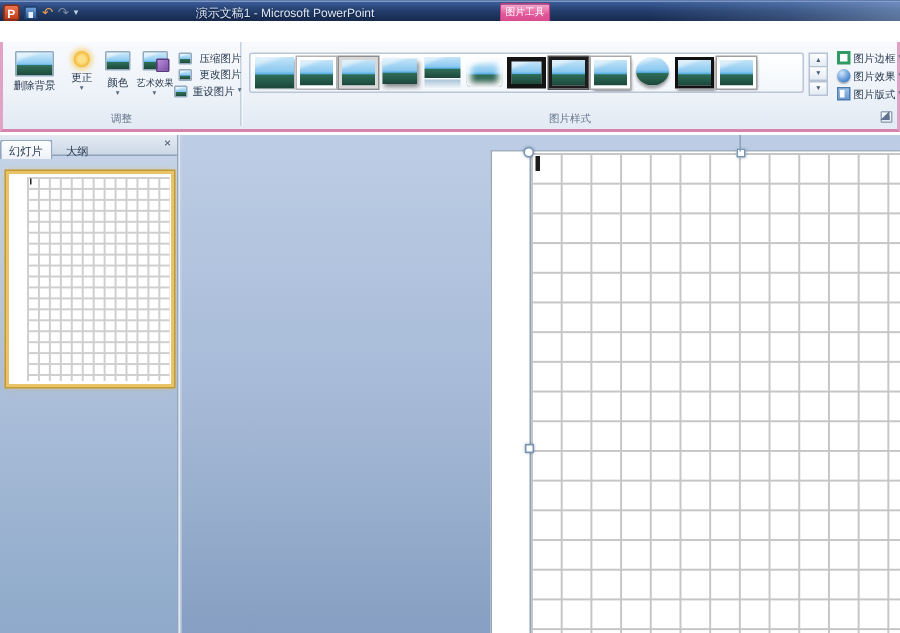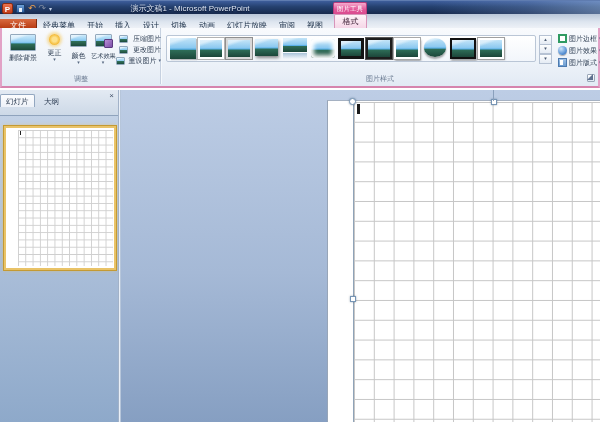--- a/index.html
+++ b/index.html
@@ -132,21 +132,21 @@
   .ic-layout { background:linear-gradient(#9fc2e8,#6b9cd0); border:1px solid #4d7bb0; position:relative; }
   .ic-layout::after { content:""; position:absolute; left:1px; top:1px; width:3px; height:5px; background:#fff; }
   .dlg-launcher { position:absolute; right:3px; bottom:2px; width:8px; height:8px;
     border:1px solid #9aa7b8; border-radius:1px; background:linear-gradient(#fff,#dfe7f1); cursor:default; }
   .dlg-launcher::after { content:""; position:absolute; right:1px; bottom:1px;
     border-left:3px solid transparent; border-top:3px solid transparent; border-right:3px solid #5f7290; border-bottom:3px solid #5f7290; width:0; height:0; }
   
   .workarea { position:absolute; top:90px; left:0; right:0; bottom:0; }
   .slides-panel { position:absolute; left:0; top:0; bottom:0; width:118px;
     background:linear-gradient(180deg,#c7d5e8 0%,#a9bdd8 55%,#8ea9ca 100%); }
-  .panel-tabs { position:relative; height:26px; border-bottom:1px solid #8fa3bd;
+  .panel-tabs { position:relative; height:14px; border-bottom:1px solid #8fa3bd;
     background:linear-gradient(#e3eaf3,#cdd9e7); }
   .panel-tab { display:inline-block; height:13px; line-height:13px; padding:0 5px;
     font-size:7.5px; color:#2c3c52; cursor:default; }
   .panel-tab.active { background:linear-gradient(#fcfdfe,#eef2f8);
     border:1px solid #93a7c0; border-bottom:none; border-radius:2px 2px 0 0; }
   .panel-close { position:absolute; right:4px; top:1px; font-size:8px; color:#44536b; cursor:default; }
   .slide-number { position:absolute; left:4px; top:17px; font-size:8px; font-weight:bold; color:#333; }
   .thumb-slide { position:absolute; left:4px; top:10px; width:112px; height:144px;
     background:#fff; border:2px solid #e9c368; outline:1px solid #c49a33;
     box-shadow:0 0 4px rgba(230,190,90,.8); cursor:default; }
@@ -185,24 +185,20 @@
       <div class="app-logo">P</div>
       <div class="save-ic"></div>
       <span class="glyph undo-g">↶</span>
       <span class="glyph redo-g">↷</span>
       <span class="qatdd">▾</span>
     </div>
     <div class="window-title">演示文稿1 - Microsoft PowerPoint</div>
   </div>
   <div class="ctx-header">图片工具</div>
 
-  <div class="tabrow">
-    <span><span class="tab file-tab">文件</span><span class="tab">经典菜单</span><span class="tab">开始</span><span class="tab">插入</span><span class="tab">设计</span><span class="tab">切换</span><span class="tab">动画</span><span class="tab">幻灯片放映</span><span class="tab">审阅</span><span class="tab">视图</span></span>
-    <div class="format-tab">格式</div>
-  </div>
 
   <div class="ribbon">
 
     <div class="rgroup g-adjust">
       <div class="rbtn" style="left:2px;top:2px;width:38px;height:46px;">
         <div class="pic-ic" style="width:26px;height:17px;margin-top:3px;"></div>
         <div class="btn-label" style="margin-top:3px;">删除背景</div>
       </div>
       <div class="rbtn" style="left:41px;top:2px;width:23px;height:50px;">
         <div class="sun-ic"></div>

